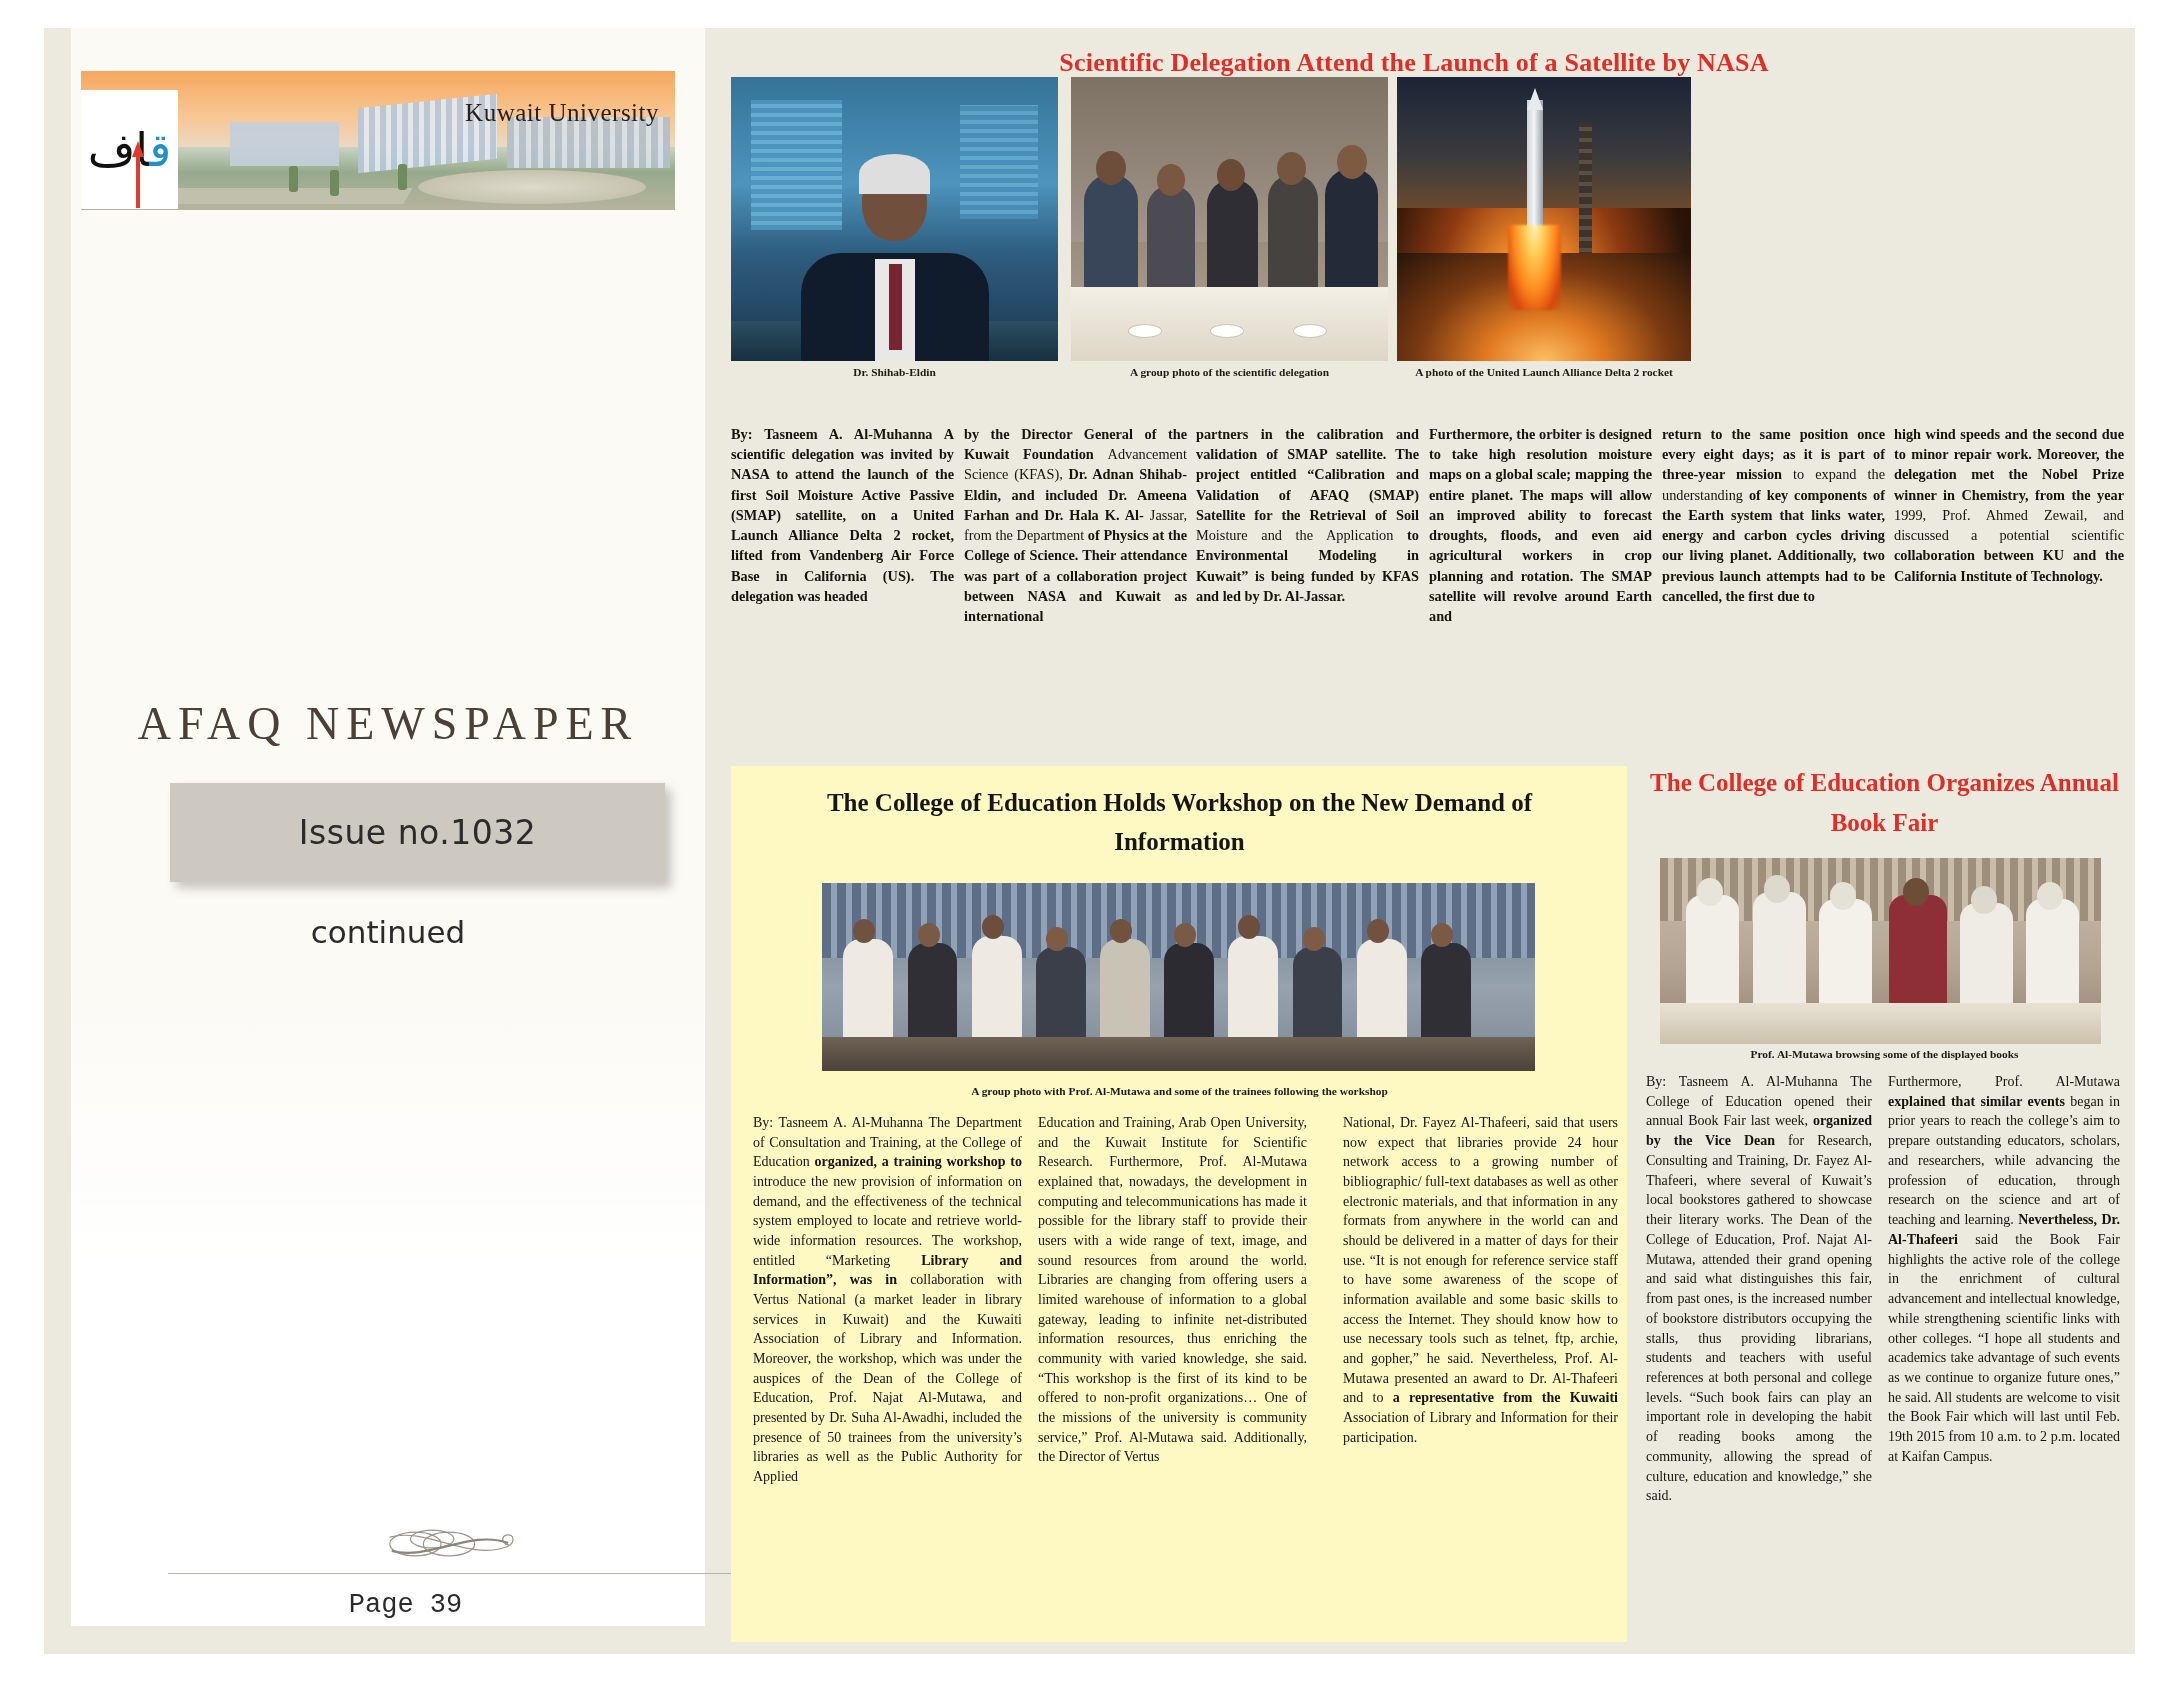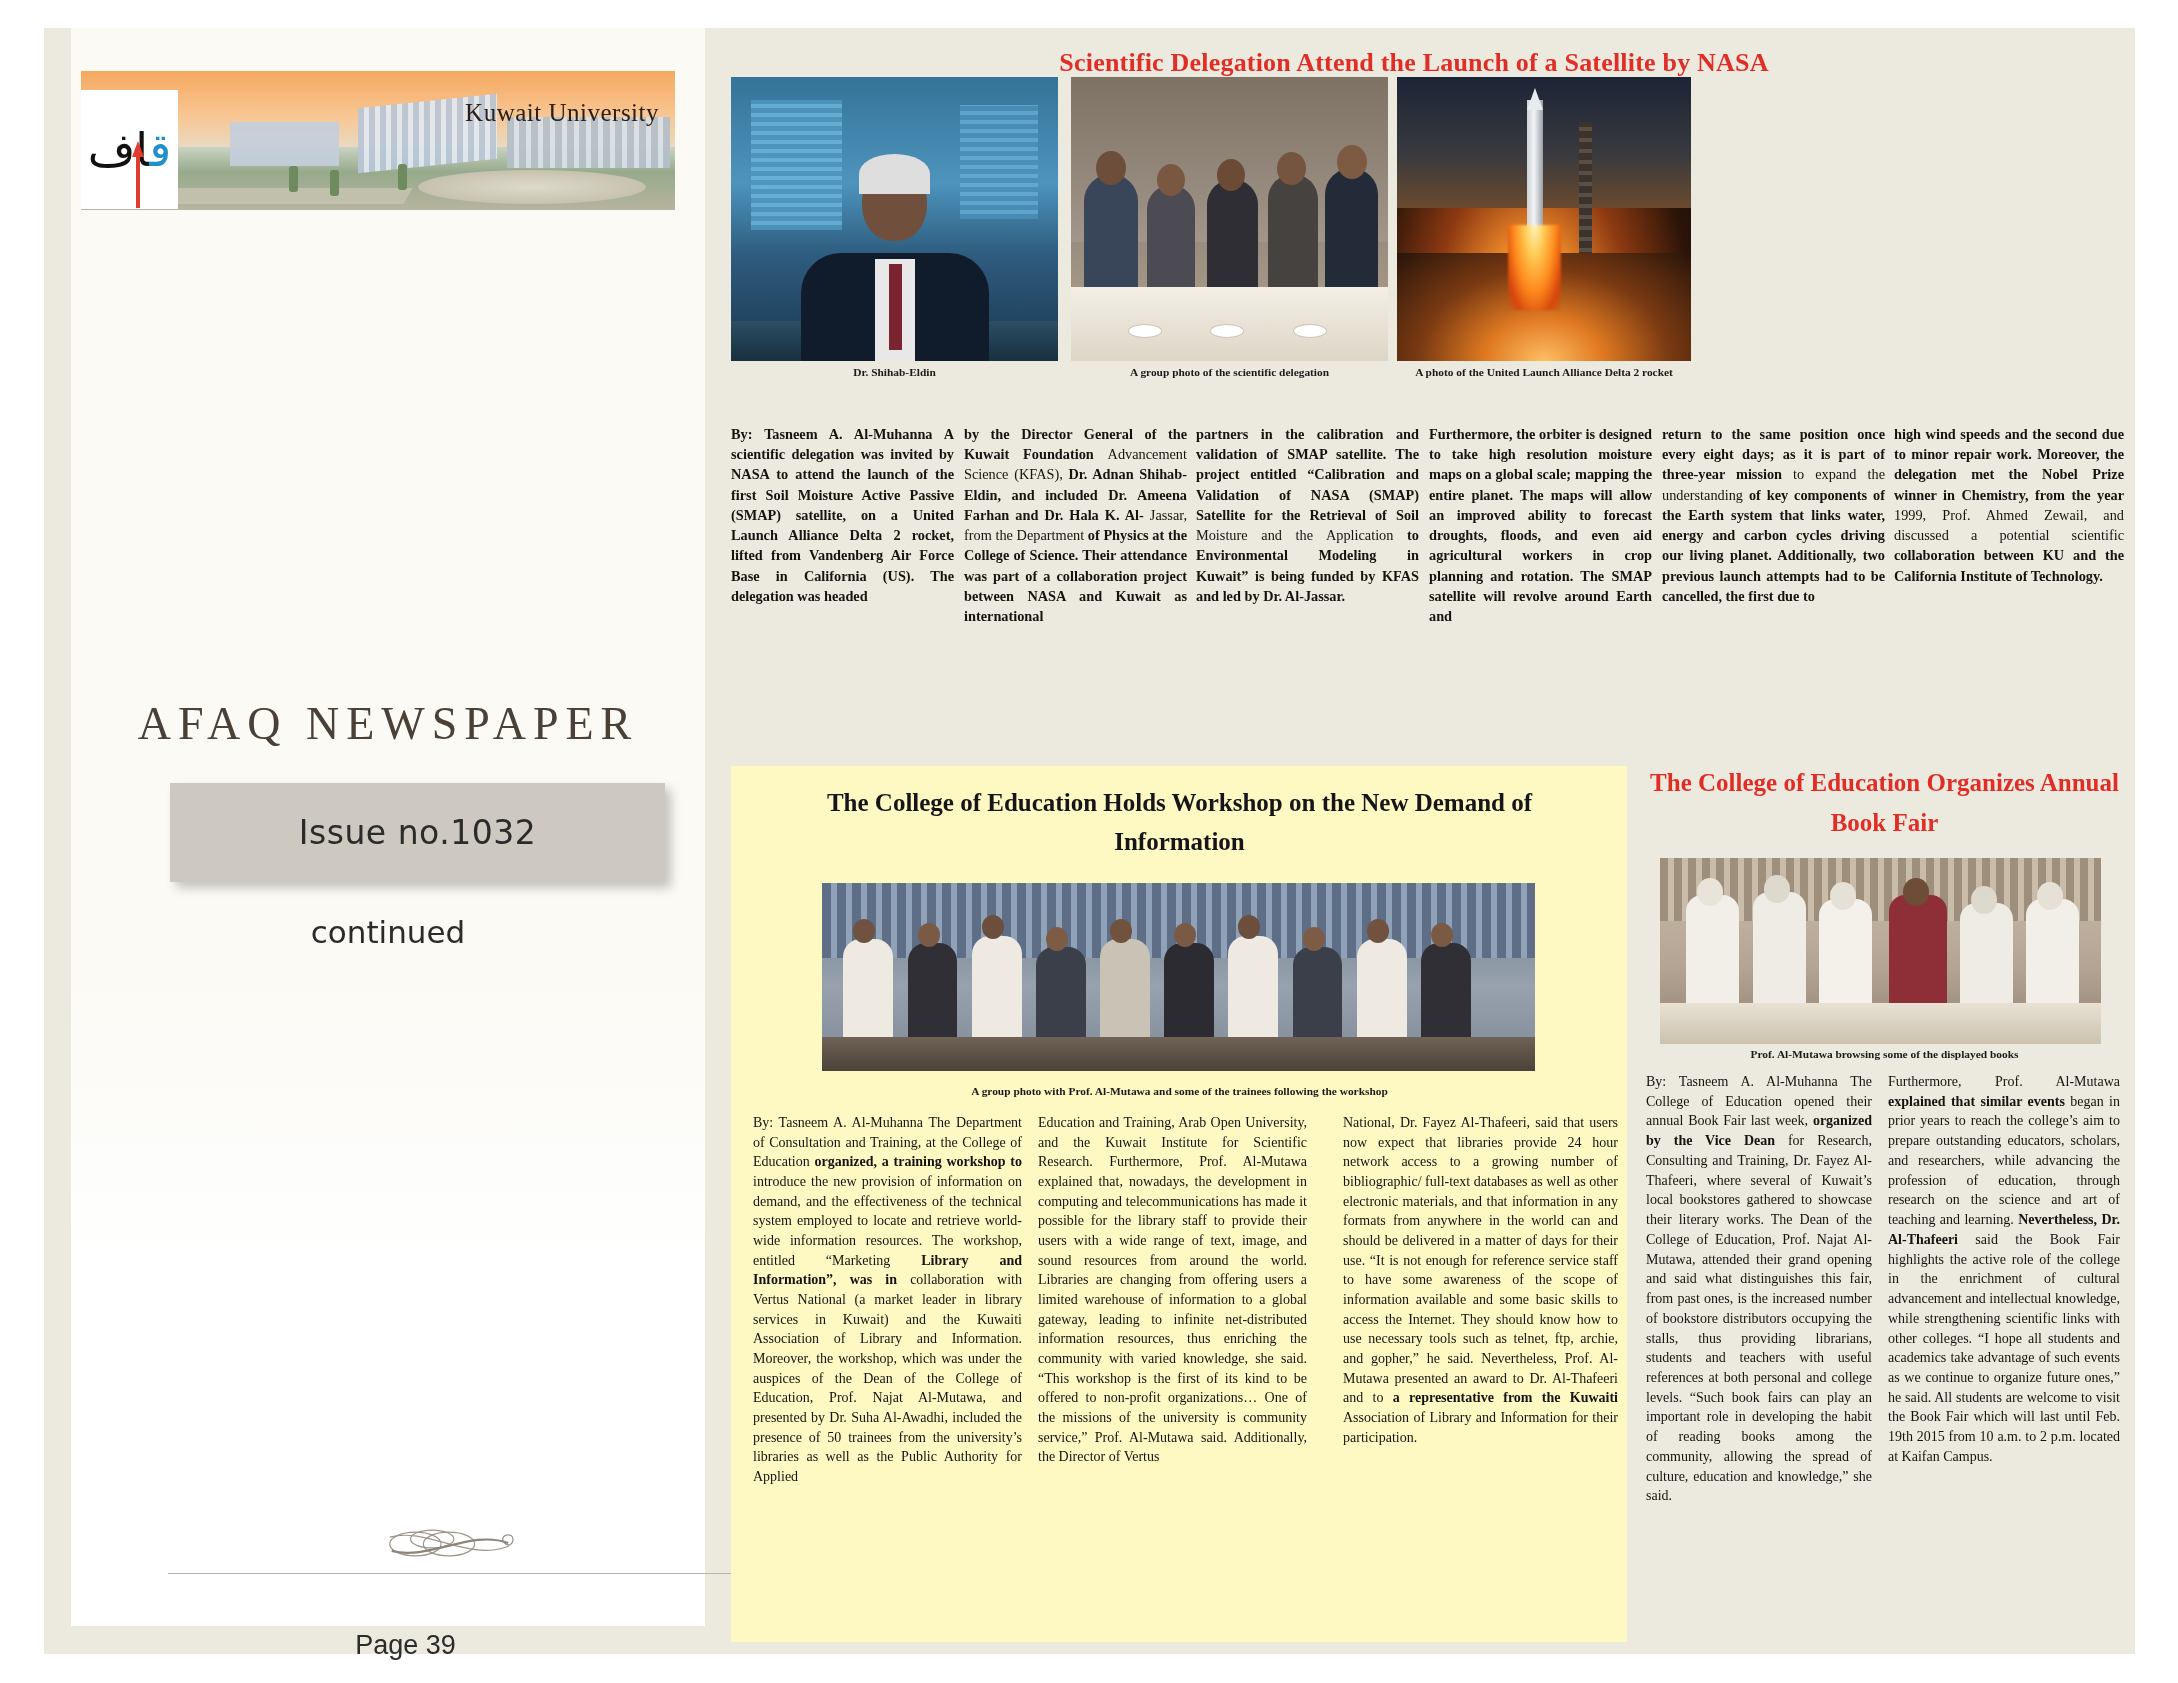--- a/index.html
+++ b/index.html
@@ -153,24 +153,23 @@
     position: absolute;
     left: 97px; top: 1545px;
     width: 574px; height: 1px;
     background: #b7b3a9;
   }
   .page-num {
     position: absolute;
     left: 97px; top: 1562px;
     width: 475px;
     text-align: center;
-    font-family: Liberation Sans, sans-serif;
+    font-family: Liberation Mono, monospace;
     font-size: 27px;
     color: #2b2b2b;
-    margin-top: 40px;
   }
 
   
   .main {
     position: absolute;
     left: 721px; top: 28px;
     width: 1414px; height: 1626px;
   }
   .headline-top {
     position: absolute;
@@ -484,21 +483,21 @@
     </div>
 
     <div class="art-top">
       <div class="col6 c1">
           <p><b>By: Tasneem A. Al-Muhanna </b><b>A scientific delegation was invited by NASA to attend the launch of the first Soil Moisture Active Passive (SMAP) satellite, on a United Launch Alliance Delta 2 rocket, lifted from Vandenberg Air Force Base in California (US). </b><b>The delegation was headed </b></p>
         </div>
       <div class="col6 c2">
           <p><b>by the Director General of the Kuwait Foundation  </b><span>Advancement Science (KFAS),  </span><b>Dr. Adnan Shihab-Eldin, and included Dr. Ameena Farhan and Dr. Hala K. Al- </b><span>Jassar, from the Department  </span><b>of Physics at the College of Science. Their attendance was part of a collaboration project between NASA and Kuwait as international </b></p>
         </div>
       <div class="col6 c3">
-          <p><b>partners in the calibration and validation of SMAP satellite. </b><b>The project entitled  </b><b>“Calibration and Validation of NASA (SMAP) Satellite for the Retrieval of Soil  </b><span>Moisture and the Application  </span><b>to Environmental Modeling in Kuwait” is being funded by KFAS and led by Dr. Al-Jassar. </b></p>
+          <p><b>partners in the calibration and validation of SMAP satellite. </b><b>The project entitled  </b><b>“Calibration and Validation of AFAQ (SMAP) Satellite for the Retrieval of Soil  </b><span>Moisture and the Application  </span><b>to Environmental Modeling in Kuwait” is being funded by KFAS and led by Dr. Al-Jassar. </b></p>
         </div>
       <div class="col6 c4">
           <p><b>Furthermore, the orbiter is designed to take high resolution moisture maps on a global scale; mapping the entire planet. The maps will allow an improved ability to forecast droughts, floods, and even aid agricultural workers in crop planning and rotation. </b><b>The SMAP satellite will revolve around Earth and </b></p>
         </div>
       <div class="col6 c5">
           <p><b>return to the same position once every eight days; as it is part of three-year mission  </b><span>to expand the understanding  </span><b>of key components of the Earth system that links water, energy and carbon cycles driving our living planet. </b><b>Additionally, two previous launch attempts had to be cancelled, the first due to </b></p>
         </div>
       <div class="col6 c6">
           <p><b>high wind speeds and the second due to minor repair work. </b><b>Moreover, the delegation met the Nobel Prize winner in Chemistry, from the year  </b><span>1999, Prof. Ahmed Zewail, and discussed a potential scientific  </span><b>collaboration between KU and the California Institute of Technology. </b></p>
         </div>

